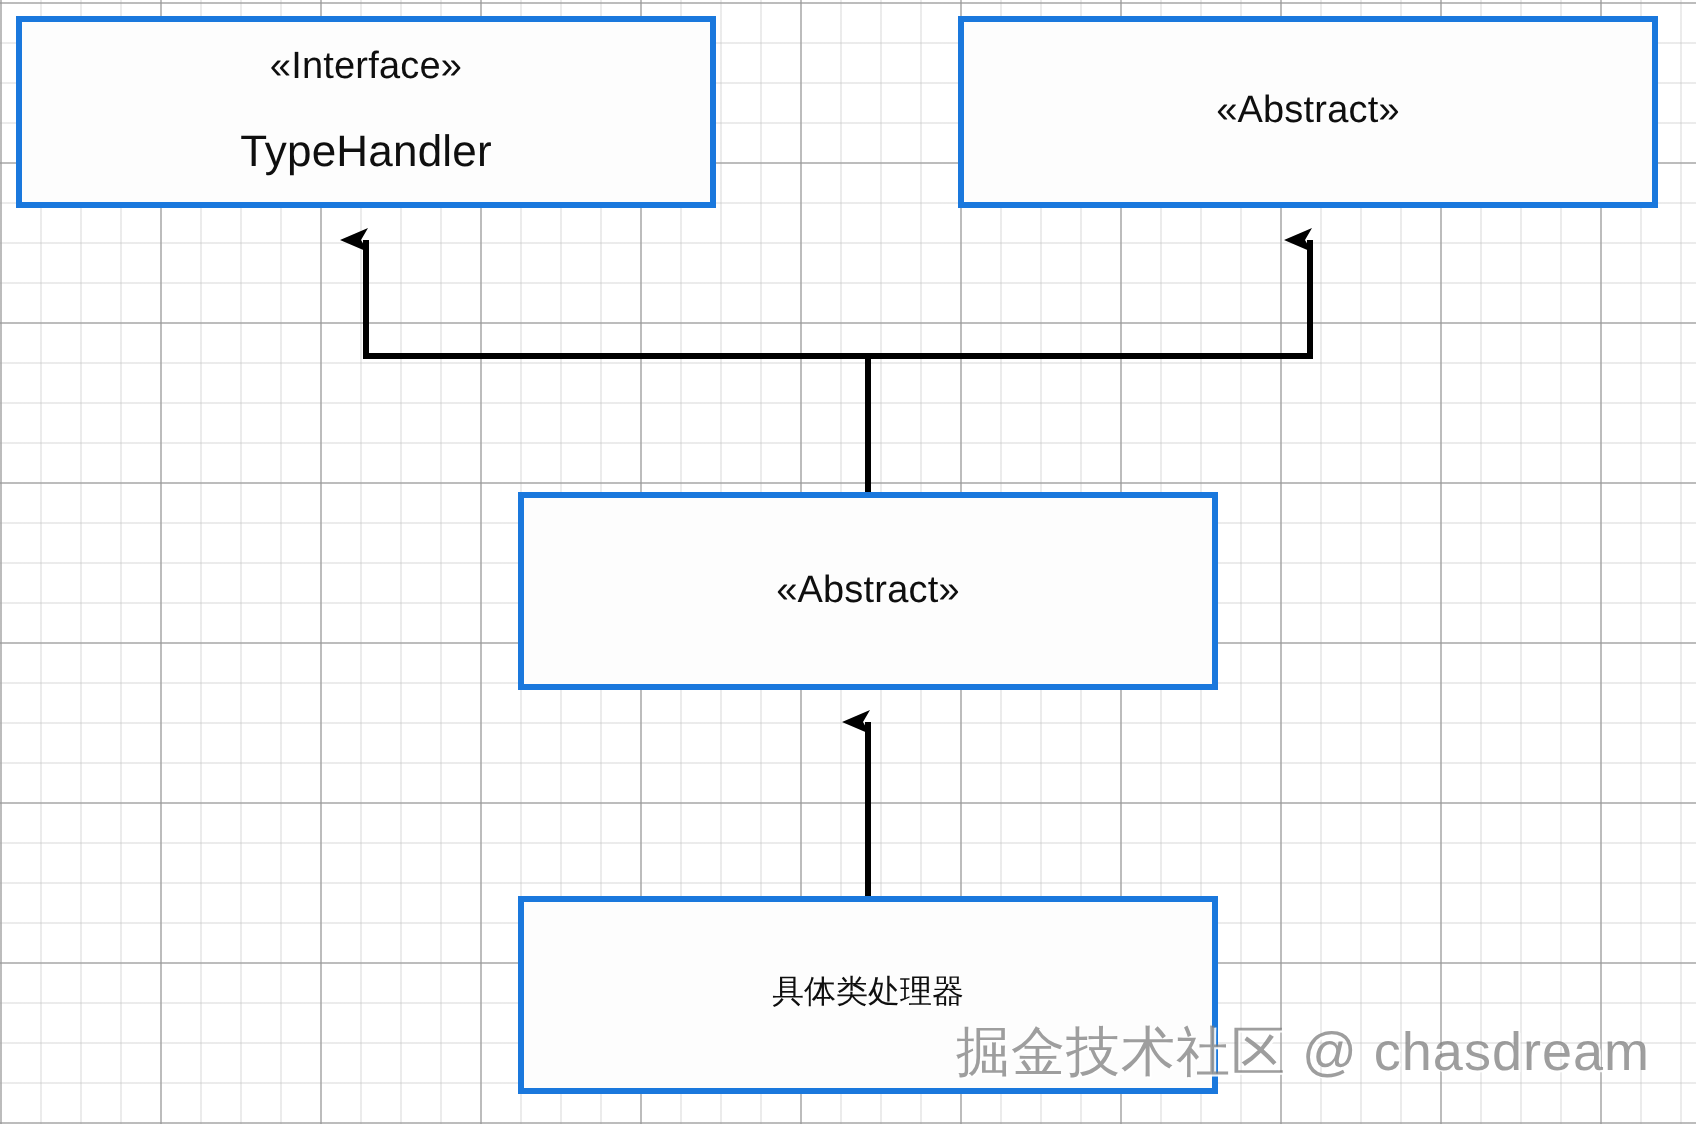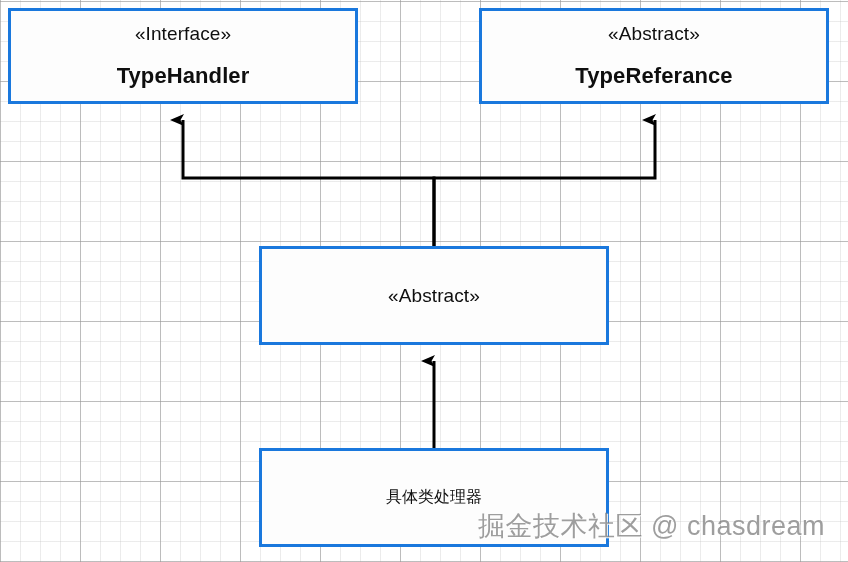--- a/index.html
+++ b/index.html
@@ -35,21 +35,21 @@
     color: #0f0f0f;
   }
   .stereotype {
     font-size: 19px;
     font-weight: 400;
     line-height: 1.25;
     letter-spacing: 0.1px;
   }
   .classname {
     font-size: 22px;
-    font-weight: 700;
+    font-weight: 400;
     line-height: 1.3;
     letter-spacing: 0.1px;
     margin-top: 16px;
   }
   .cn-name {
     font-size: 16px;
     font-weight: 400;
     line-height: 1.3;
   }
   #connectors {
@@ -92,21 +92,20 @@
     <path d="M 434 449 L 434 361" fill="none" stroke="#000000" stroke-width="3" stroke-linecap="butt" stroke-linejoin="miter" marker-end="url(#uml-arrow)"></path>
   </svg>
 
   <div class="uml-box" style="left:8px; top:8px; width:350px; height:96px;">
     <div class="stereotype">«Interface»</div>
     <div class="classname">TypeHandler</div>
   </div>
 
   <div class="uml-box" style="left:479px; top:8px; width:350px; height:96px;">
     <div class="stereotype">«Abstract»</div>
-    <div class="classname">TypeReferance</div>
   </div>
 
   <div class="uml-box" style="left:259px; top:246px; width:350px; height:99px;">
     <div class="stereotype">«Abstract»</div>
   </div>
 
   <div class="uml-box" style="left:259px; top:448px; width:350px; height:99px;">
     <div class="cn-name">具体类处理器</div>
   </div>
 

